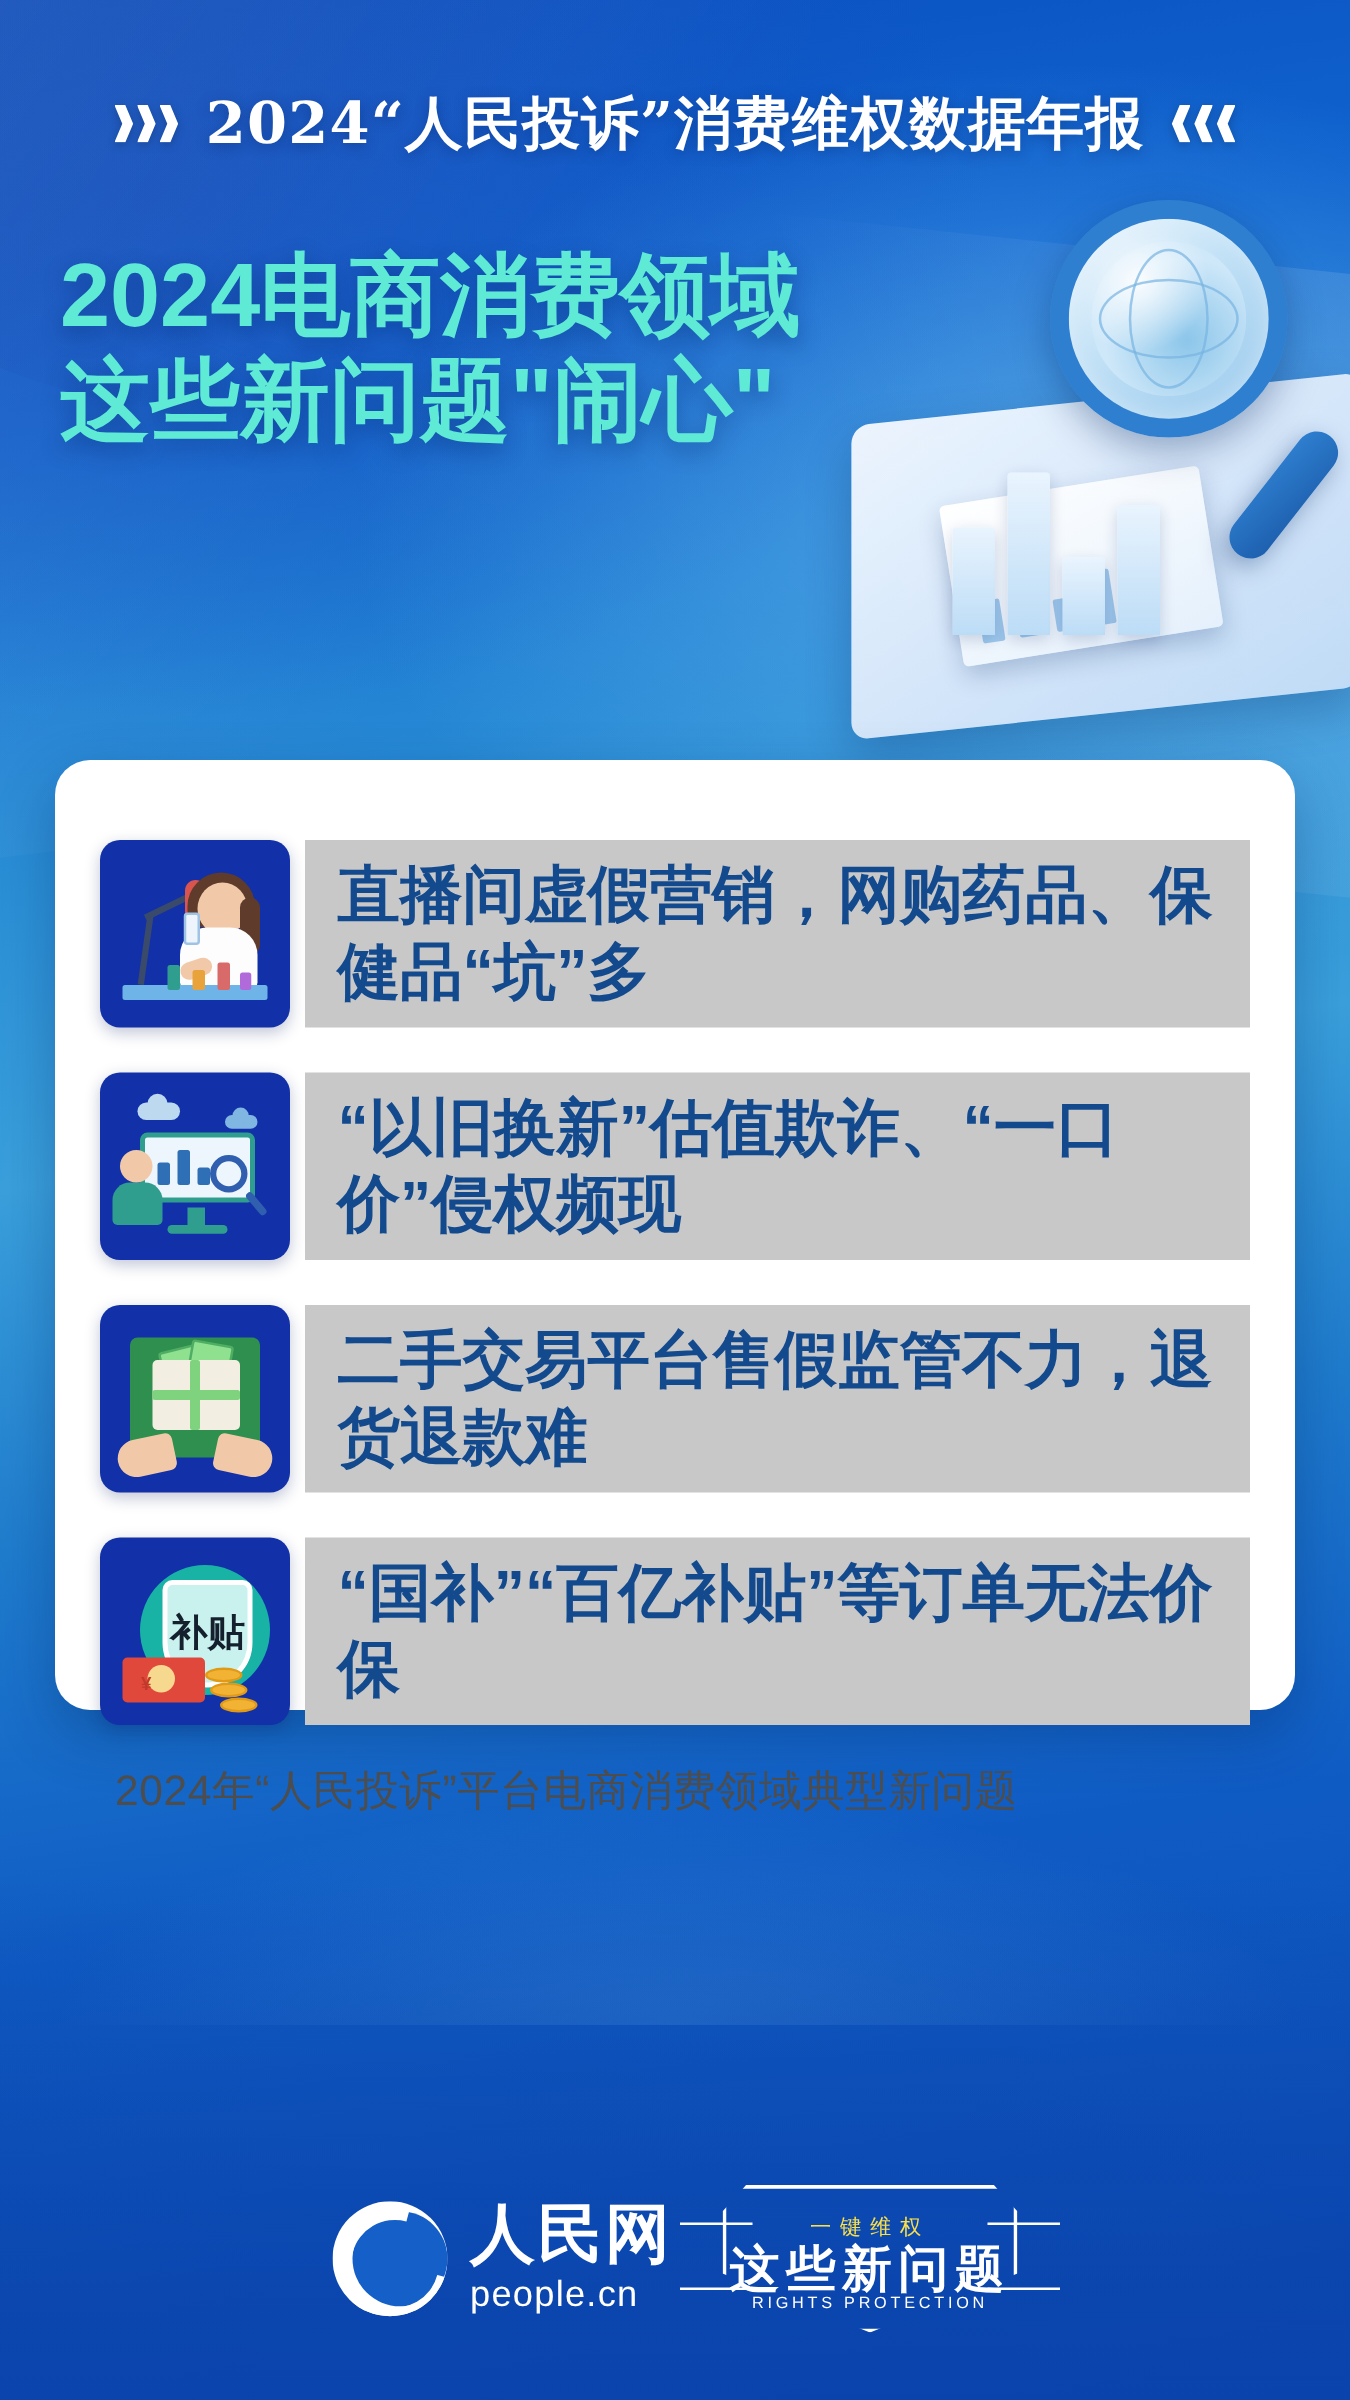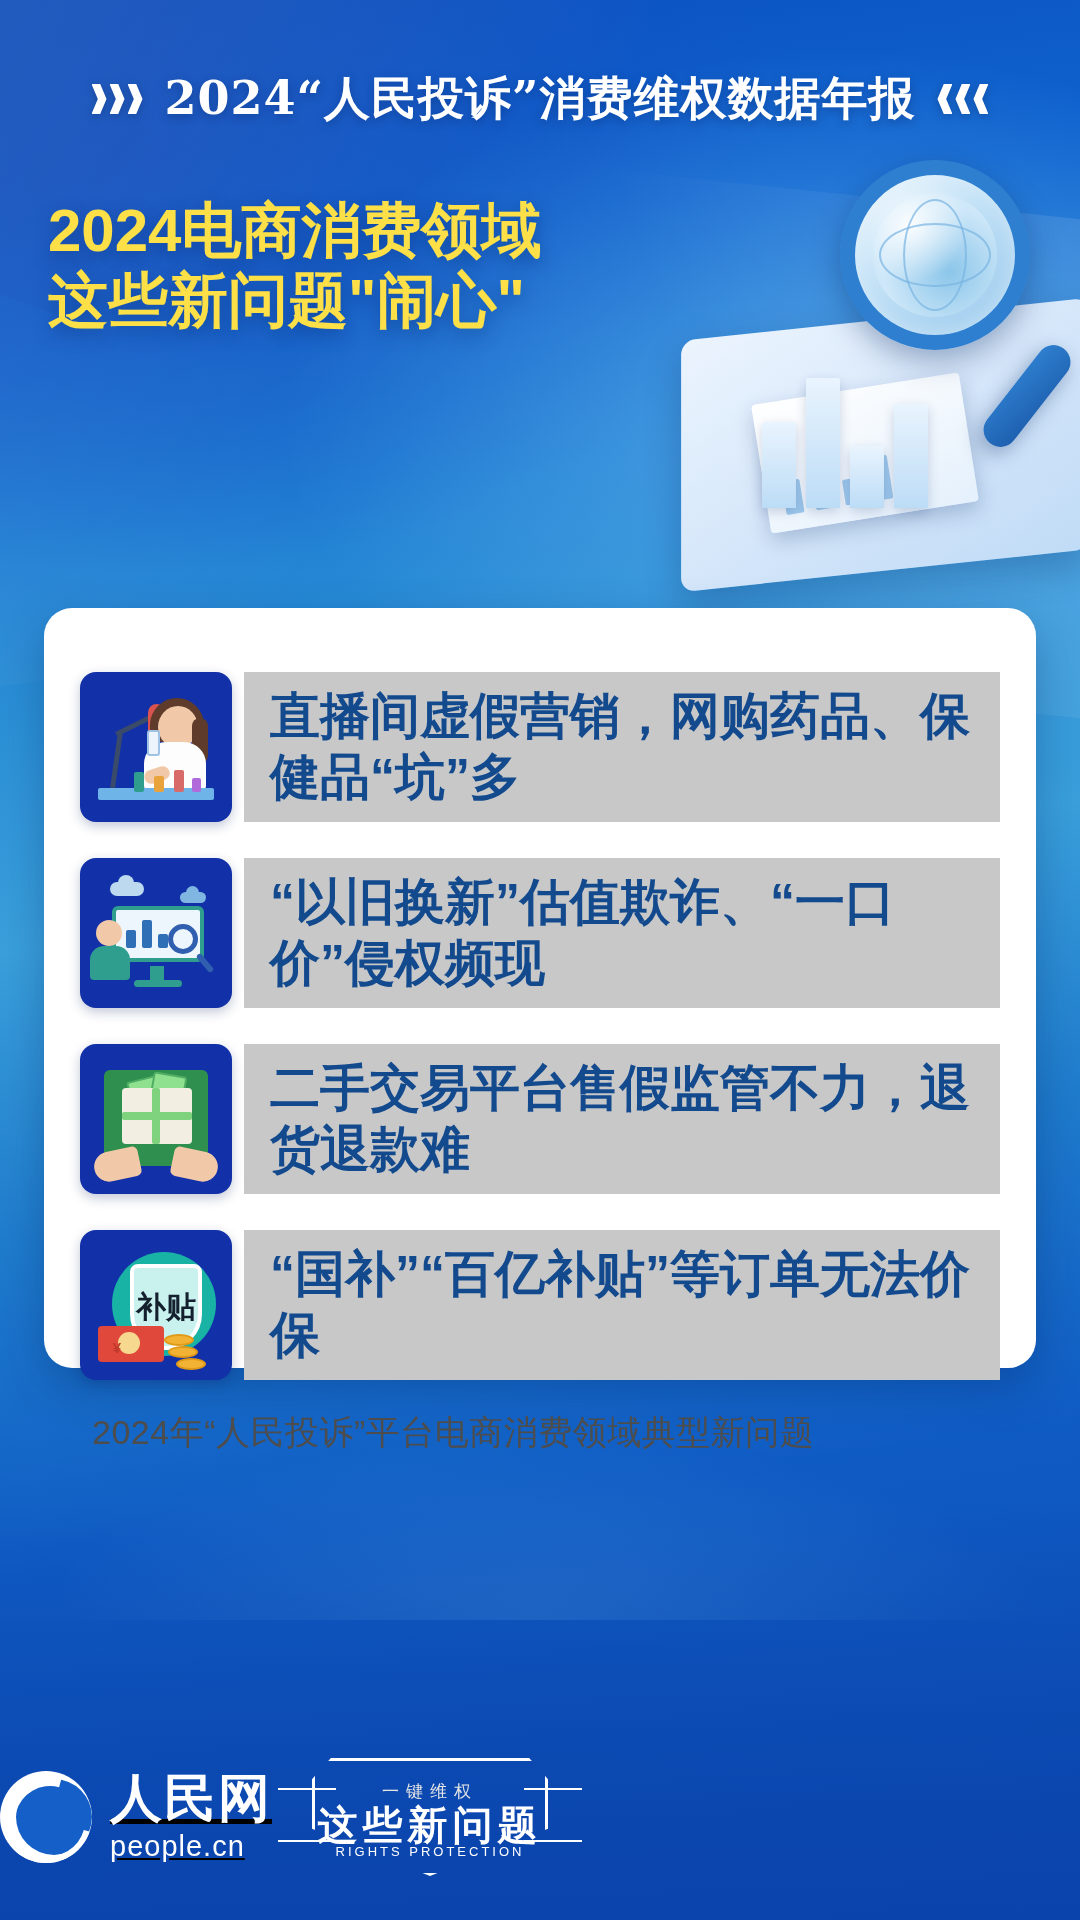--- a/index.html
+++ b/index.html
@@ -67,21 +67,21 @@
     text-shadow:0 3px 10px rgba(2,30,90,0.35);
     font-family:"DejaVu Serif","Liberation Serif",serif;
   }
 
   
   .hero {
     position:absolute; top:196px; left:48px; width:720px;
     z-index:4;
   }
   .hero-line {
-    font-size:60px; font-weight:bold; color:#fde047;
+    font-size:72px; font-weight:bold; color:#5eead4;
     line-height:1.16; letter-spacing:0px; white-space:nowrap;
     text-shadow:0 6px 18px rgba(4,40,110,0.45);
   }
 
   
   .deco {
     position:absolute; right:-10px; top:150px;
     width:430px; height:430px; z-index:2;
   }
   .deco-tablet {
@@ -226,24 +226,23 @@
   
   .ic4-bg { position:absolute; left:24px; top:26px; width:104px; height:96px; background:#2f8f4f; border-radius:6px; }
   .ic4-box { position:absolute; left:42px; top:44px; width:70px; height:56px; background:#f2efe2; border-radius:4px; }
   .ic4-box i { position:absolute; background:#7fd37f; border-radius:2px; }
   .ic4-bill { position:absolute; border-radius:3px; background:#8fe08f; border:2px solid #4fae63; }
   .ic4-hand-l { position:absolute; left:14px; bottom:14px; width:46px; height:30px; border-radius:16px 6px 6px 16px; background:#f2c9a8; transform:rotate(-12deg); }
   .ic4-hand-r { position:absolute; right:14px; bottom:14px; width:46px; height:30px; border-radius:6px 16px 16px 6px; background:#f2c9a8; transform:rotate(12deg); }
 
   
   .footer {
-    position:absolute; left:0; right:0; bottom:44px;
-    display:flex; align-items:center; gap:40px;
+    position:absolute; left:0; right:0; bottom:54px;
+    display:flex; align-items:center; justify-content:center; gap:40px;
     z-index:6;
-    text-decoration:underline;
   }
   .logo-people { display:flex; align-items:center; gap:18px; }
   .logo-mark {
     width:92px; height:92px; border-radius:50%;
     background:
       radial-gradient(circle at 62% 40%, #1560c8 0%, #1560c8 30%, rgba(21,96,200,0) 31%),
       #ffffff;
     position:relative; overflow:hidden;
   }
   .logo-mark::before {
@@ -263,21 +262,21 @@
 
   .logo-shield {
     position:relative; width:236px; height:118px;
   }
   .shield-outline {
     position:absolute; inset:0;
     border:3px solid #ffffff;
     clip-path:polygon(8% 0%, 92% 0%, 100% 18%, 100% 60%, 50% 100%, 0% 60%, 0% 18%);
     background:transparent;
   }
-  .shield-top { position:absolute; top:22px; left:0; right:0; text-align:center; color:#e5e5e5; font-size:17px; letter-spacing:7px; }
+  .shield-top { position:absolute; top:22px; left:0; right:0; text-align:center; color:#fde047; font-size:17px; letter-spacing:7px; }
   .shield-mid { position:absolute; top:40px; left:0; right:0; text-align:center; color:#ffffff; font-size:40px; font-weight:bold; letter-spacing:5px; }
   .shield-bot { position:absolute; top:86px; left:0; right:0; text-align:center; color:#ffffff; font-size:13px; letter-spacing:3px; }
   .shield-rule { position:absolute; top:82px; height:2px; background:#ffffff; }
   .shield-rule.l { left:-34px; width:58px; }
   .shield-rule.r { right:-34px; width:58px; }
   .shield-rule.t { top:30px; }
 </style>
 </head>
 <body>
 

